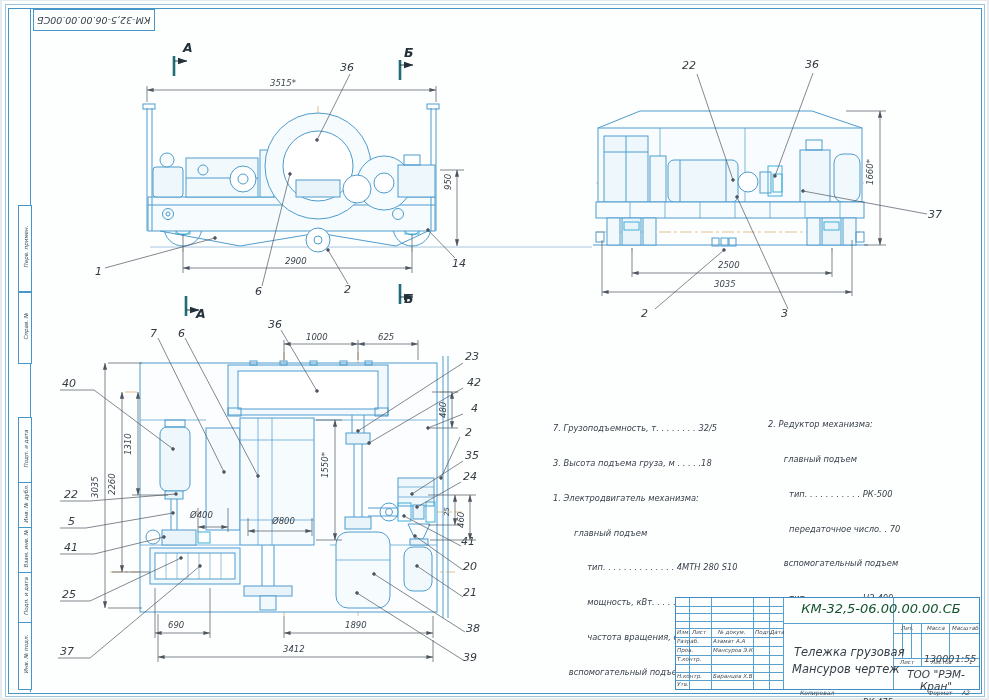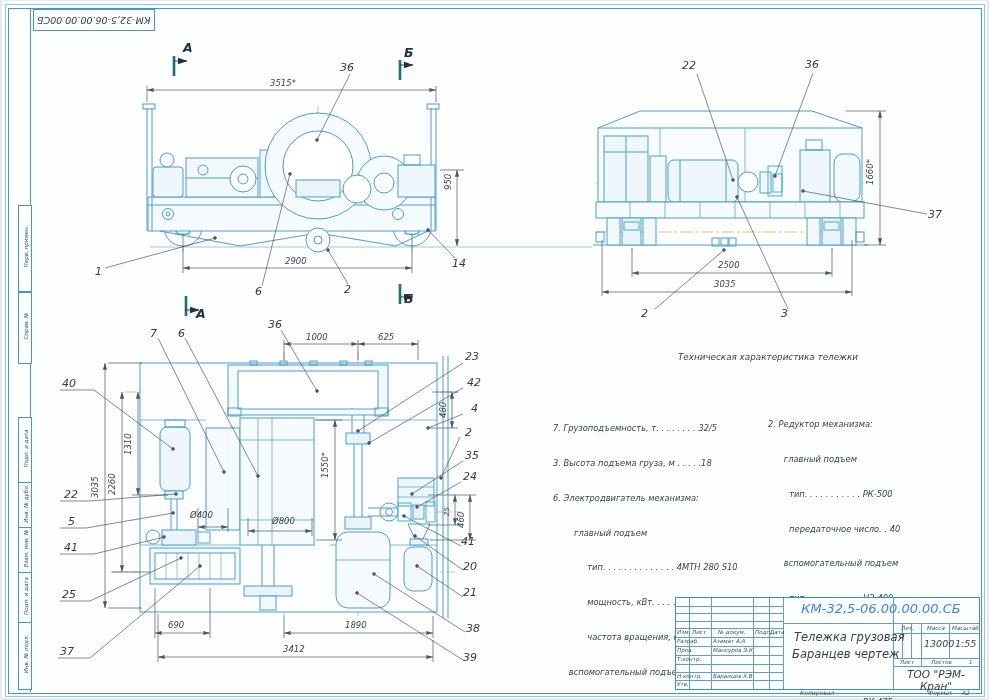--- a/index.html
+++ b/index.html
@@ -15,22 +15,22 @@
   #stamp span{transform:rotate(180deg);font:italic 9.5px "DejaVu Sans",sans-serif;color:#3a434c;white-space:nowrap;}
   #specs{position:absolute;left:548px;top:352px;width:425px;}
   #specs .spec-title{font:italic 8.8px "DejaVu Sans",sans-serif;color:#39424b;text-align:center;width:320px;margin-left:60px;}
   .spec-col{position:absolute;white-space:pre;font:italic 8.3px "DejaVu Sans",sans-serif;color:#39424b;line-height:11.6px;}
   #spec-left{left:5px;top:48px;}
   #spec-right{left:220px;top:44px;}
   #title-block{position:absolute;left:675px;top:597px;width:303px;height:91px;border:1.3px solid #3f8cc4;background:#fdfefe;}
   .vl,.hl{position:absolute;background:#5b9fcd;}
   .vl{width:1px;} .hl{height:1px;}
   .tb-t{position:absolute;font:italic 5.6px "DejaVu Sans",sans-serif;color:#44505a;white-space:nowrap;}
-  .tb-m{position:absolute;font:italic 11.5px "DejaVu Sans",sans-serif;color:#353e46;white-space:nowrap;}
-  .tb-doc{position:absolute;left:107px;top:3px;width:196px;text-align:center;font:italic 13px "DejaVu Sans",sans-serif;color:#3b82f6;}
+  .tb-m{position:absolute;font:italic 11.5px "DejaVu Sans",sans-serif;color:#353e46;white-space:nowrap;margin-top:15px;}
+  .tb-doc{position:absolute;left:107px;top:3px;width:196px;text-align:center;font:italic 13px "DejaVu Sans",sans-serif;color:#14532d;}
   .tb-co{position:absolute;left:217px;top:70px;width:86px;text-align:center;font:italic 10.5px "DejaVu Sans",sans-serif;color:#353e46;}
   .margin-t{position:absolute;font:italic 6px "DejaVu Sans",sans-serif;color:#44505a;}
   .dt{font:italic 8.5px "DejaVu Sans",sans-serif;fill:#39424b;}
   .dts{font:italic 7px "DejaVu Sans",sans-serif;fill:#39424b;}
   .ct{font:italic 11px "DejaVu Sans",sans-serif;fill:#333a41;}
   .st{font:italic bold 12.5px "DejaVu Sans",sans-serif;fill:#23313b;}
 </style>
 </head>
 <body>
 
@@ -449,43 +449,42 @@
     <text class="dt" x="272" y="524">Ø800</text>
     <text class="dt" transform="rotate(-90 328 478)" x="328" y="478">1550*</text>
 
     <text class="dt" x="168" y="628">690</text>
     <text class="dt" x="345" y="628">1890</text>
     <text class="dt" x="283" y="652">3412</text>
   </g>
 </svg>
 
 <div id="specs">
-  <div class="spec-title">Техническая характеристика тележки</div>
   <div id="spec-left" class="spec-col">
     <div>7. Грузоподъемность, т. . . . . . . . 32/5</div>
     <div>3. Высота подъема груза, м . . . . .18</div>
-    <div>6. Электродвигатель механизма:</div>
+    <div>1. Электродвигатель механизма:</div>
     <div>        главный подъем</div>
     <div>             тип. . . . . . . . . . . . . . 4МТН 280 S10</div>
     <div>             мощность, кВт. . . . . .45</div>
     <div>             частота вращения, об/мин . .565</div>
     <div>      вспомогательный подъем</div>
     
     
     
     
     
     
     
   </div>
   <div id="spec-right" class="spec-col">
     <div>2. Редуктор механизма:</div>
     <div>      главный подъем</div>
     <div>        тип. . . . . . . . . . . РК-500</div>
-    <div>        передаточное число. . 40</div>
+    <div>        передаточное число. . 70</div>
     <div>      вспомогательный подъем</div>
     <div>        тип. . . . . . . . . . . Ц2-400</div>
     <div>        передаточное число. . 31,5</div>
     <div>      передвижения тележки</div>
     <div>        тип. . . . . . . . . . . ВК 475</div>
     
   </div>
 </div>
 
 <div id="title-block">
@@ -523,21 +522,21 @@
   <span class="tb-t" style="left:37px;top:40px;">Азамат А.А</span>
   <span class="tb-t" style="left:1px;top:49px;">Пров.</span>
   <span class="tb-t" style="left:37px;top:49px;">Мансуров Э.К</span>
   <span class="tb-t" style="left:1px;top:58px;">Т.контр.</span>
   <span class="tb-t" style="left:1px;top:75px;">Н.контр.</span>
   <span class="tb-t" style="left:37px;top:75px;">Баранцев Х.В</span>
   <span class="tb-t" style="left:1px;top:83px;">Утв.</span>
 
   <div class="tb-doc">КМ-32,5-06.00.00.00.СБ</div>
   <span class="tb-m" style="left:118px;top:32px;">Тележка грузовая</span>
-  <span class="tb-m" style="left:116px;top:49px;">Баранцев чертеж</span>
+  <span class="tb-m" style="left:116px;top:49px;">Мансуров чертеж</span>
 
   <span class="tb-t" style="left:225px;top:27px;">Лит.</span>
   <span class="tb-t" style="left:251px;top:27px;">Масса</span>
   <span class="tb-t" style="left:276px;top:27px;">Масштаб</span>
   <span class="tb-m" style="left:248px;top:40px;font-size:9.5px;">13000</span>
   <span class="tb-m" style="left:279px;top:40px;font-size:9.5px;">1:55</span>
   <span class="tb-t" style="left:224px;top:61px;">Лист</span>
   <span class="tb-t" style="left:255px;top:61px;">Листов</span>
   <span class="tb-t" style="left:293px;top:61px;">1</span>
   <div class="tb-co">ТОО "РЭМ-Кран"</div>

